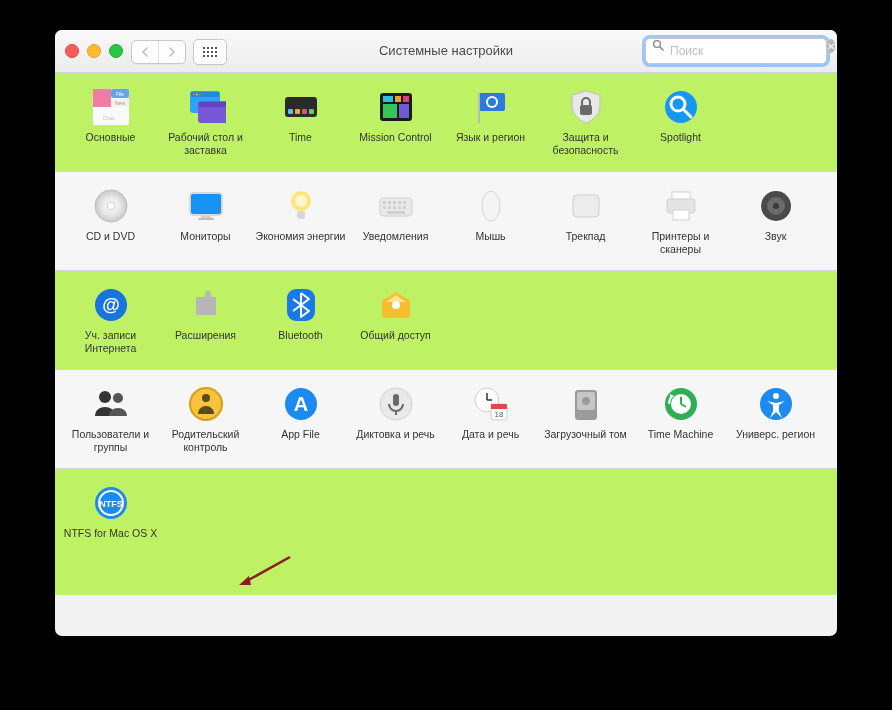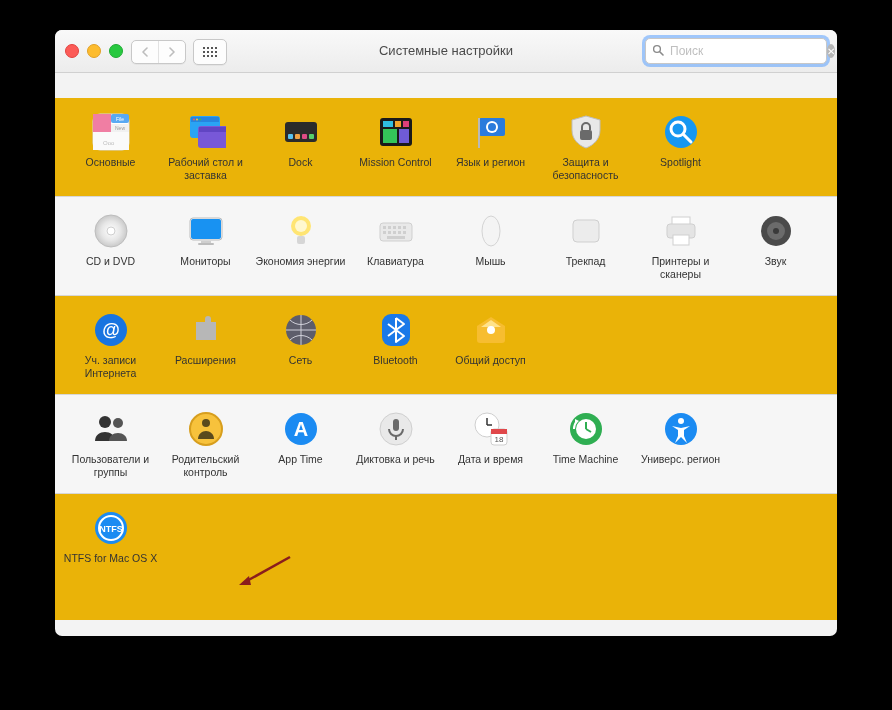--- a/index.html
+++ b/index.html
@@ -12,26 +12,26 @@
   .tl.yel{background:#fdbc2e;border:1px solid #e1a126;}
   .tl.grn{background:#28c940;border:1px solid #1fab34;}
   .navbtns{position:absolute;left:76px;top:9px;display:flex;align-items:center;}
   .seg{display:flex;border:1px solid #c8c8c8;border-radius:5px;overflow:hidden;background:#fdfdfd;box-shadow:0 1px 0 rgba(0,0,0,.04);}
   .seg .b{width:26px;height:22px;display:flex;align-items:center;justify-content:center;color:#bdbdbd;}
   .seg .b+.b{border-left:1px solid #e2e2e2;}
   .gridbtn{margin-left:7px;width:32px;height:24px;border:1px solid #c8c8c8;border-radius:5px;background:#fdfdfd;display:flex;align-items:center;justify-content:center;box-shadow:0 1px 0 rgba(0,0,0,.04);}
   .dots{display:grid;grid-template-columns:repeat(4,2px);grid-template-rows:repeat(3,2px);gap:2px;}
   .dots span{width:2px;height:2px;background:#555;}
   .title{position:absolute;left:0;right:0;text-align:center;font-size:13px;color:#4a4a4a;top:13px;pointer-events:none;}
-  .search{position:absolute;right:10px;top:8px;width:168px;height:24px;border:1px solid #c7c7c7;border-radius:5px;background:#fff;display:flex;align-items:center;padding:0 6px;box-shadow:0 0 0 3px rgba(90,160,255,.55);}
+  .search{position:absolute;right:10px;top:8px;width:168px;height:24px;border:1px solid #c7c7c7;border-radius:5px;background:#fff;display:flex;padding:0 6px;box-shadow:0 0 0 3px rgba(90,160,255,.55);}
   .search .mag{color:#8a8a8a;margin-right:4px;font-size:12px;}
   .search input{border:0;outline:0;flex:1;font-size:12px;color:#333;background:transparent;}
   .search input::placeholder{color:#bfbfbf;}
   .search .clear{width:14px;height:14px;border-radius:50%;background:#b7b7b7;color:#fff;font-size:10px;display:flex;align-items:center;justify-content:center;cursor:pointer;}
-  .panel{background:#eab308;margin-top:25px;}
+  .panel{background:#bef264;}
   .row{display:flex;flex-wrap:wrap;padding:12px 8px 14px 8px;border-bottom:1px solid #d7d7d7;}
   .row.alt{background:#f6f6f6;}
   .row:last-child{border-bottom:0;}
   .item{width:95px;text-align:center;cursor:default;padding-top:2px;}
   .ic{width:40px;height:40px;margin:0 auto 4px auto;position:relative;display:flex;align-items:center;justify-content:center;}
   .lbl{font-size:10.5px;line-height:13px;color:#333;min-height:26px;word-wrap:break-word;}
   .arrow{position:absolute;left:180px;top:522px;pointer-events:none;}
 </style>
 </head>
 <body>
@@ -122,21 +122,21 @@
       <div class="item">
         <div class="ic">
           <svg width="40" height="40" viewBox="0 0 40 40">
                 <rect x="4" y="10" width="32" height="20" rx="3" fill="#2b2b2b"></rect>
                 <rect x="7" y="22" width="5" height="5" rx="1" fill="#59c2f0"></rect>
                 <rect x="14" y="22" width="5" height="5" rx="1" fill="#f2a143"></rect>
                 <rect x="21" y="22" width="5" height="5" rx="1" fill="#e04b86"></rect>
                 <rect x="28" y="22" width="5" height="5" rx="1" fill="#57cf6b"></rect>
               </svg>
         </div>
-        <div class="lbl">Dock</div>
+        <div class="lbl">Time</div>
       </div>
       <div class="item">
         <div class="ic">
           <svg width="40" height="40" viewBox="0 0 40 40">
                 <rect x="4" y="6" width="32" height="28" rx="3" fill="#1a1a1a"></rect>
                 <rect x="7" y="9" width="10" height="6" fill="#2fbde0"></rect>
                 <rect x="19" y="9" width="6" height="6" fill="#f0a32a"></rect>
                 <rect x="27" y="9" width="6" height="6" fill="#dc3f79"></rect>
                 <rect x="7" y="17" width="14" height="14" fill="#34c559"></rect>
                 <rect x="23" y="17" width="10" height="14" fill="#6f5bd6"></rect>
@@ -227,21 +227,21 @@
                   <rect x="27" y="15" width="3" height="3"></rect>
                   <rect x="7" y="20" width="3" height="3"></rect>
                   <rect x="12" y="20" width="3" height="3"></rect>
                   <rect x="17" y="20" width="3" height="3"></rect>
                   <rect x="22" y="20" width="3" height="3"></rect>
                   <rect x="27" y="20" width="3" height="3"></rect>
                   <rect x="11" y="25" width="18" height="3"></rect>
                 </g>
               </svg>
         </div>
-        <div class="lbl">Клавиатура</div>
+        <div class="lbl">Уведомления</div>
       </div>
       <div class="item">
         <div class="ic">
           <svg width="40" height="40" viewBox="0 0 40 40">
                 <ellipse cx="20" cy="20" rx="9" ry="15" fill="#f4f4f4" stroke="#d4d4d4"></ellipse>
               </svg>
         </div>
         <div class="lbl">Мышь</div>
       </div>
       <div class="item">
@@ -284,29 +284,20 @@
         </div>
         <div class="lbl">Уч. записи Интернета</div>
       </div>
       <div class="item">
         <div class="ic">
           <svg width="40" height="40" viewBox="0 0 40 40">
                 <path d="M10 12h9v-3a3 3 0 0 1 6 0v3h5v18H10z" fill="#b7b7b7"></path>
               </svg>
         </div>
         <div class="lbl">Расширения</div>
-      </div>
-      <div class="item">
-        <div class="ic">
-          <svg width="40" height="40" viewBox="0 0 40 40">
-                <circle cx="20" cy="20" r="15" fill="#5d5d6b"></circle>
-                <path d="M5 20h30M20 5v30M9 10c6 6 16 6 22 0M9 30c6-6 16-6 22 0" stroke="#d0d0da" stroke-width="1" fill="none"></path>
-              </svg>
-        </div>
-        <div class="lbl">Сеть</div>
       </div>
       <div class="item">
         <div class="ic">
           <svg width="40" height="40" viewBox="0 0 40 40">
                 <rect x="6" y="4" width="28" height="32" rx="9" fill="#1a79e8"></rect>
                 <path d="M20 8v24l8-6-16-12m0 12l16-12-8-6" fill="none" stroke="#fff" stroke-width="2" stroke-linejoin="round"></path>
               </svg>
         </div>
         <div class="lbl">Bluetooth</div>
       </div>
@@ -348,21 +339,21 @@
         </div>
         <div class="lbl">Родительский контроль</div>
       </div>
       <div class="item">
         <div class="ic">
           <svg width="40" height="40" viewBox="0 0 40 40">
                 <circle cx="20" cy="20" r="16" fill="#1b8bf2"></circle>
                 <text x="20" y="27" font-size="20" fill="#fff" text-anchor="middle" font-weight="bold">A</text>
               </svg>
         </div>
-        <div class="lbl">App Time</div>
+        <div class="lbl">App File</div>
       </div>
       <div class="item">
         <div class="ic">
           <svg width="40" height="40" viewBox="0 0 40 40">
                 <circle cx="20" cy="20" r="16" fill="#e9e9e9" stroke="#cfcfcf"></circle>
                 <rect x="17" y="10" width="6" height="12" rx="3" fill="#6a6a6a"></rect>
                 <path d="M13 20a7 7 0 0 0 14 0" fill="none" stroke="#6a6a6a" stroke-width="2"></path>
                 <line x1="20" y1="27" x2="20" y2="31" stroke="#6a6a6a" stroke-width="2"></line>
               </svg>
         </div>
@@ -372,21 +363,31 @@
         <div class="ic">
           <svg width="40" height="40" viewBox="0 0 40 40">
                 <circle cx="16" cy="16" r="12" fill="#fff" stroke="#cfcfcf"></circle>
                 <line x1="16" y1="16" x2="16" y2="9" stroke="#333" stroke-width="1.5"></line>
                 <line x1="16" y1="16" x2="21" y2="16" stroke="#333" stroke-width="1.5"></line>
                 <rect x="20" y="20" width="16" height="16" rx="3" fill="#fff" stroke="#cfcfcf"></rect>
                 <rect x="20" y="20" width="16" height="5" fill="#e0474a"></rect>
                 <text x="28" y="33" font-size="8" fill="#555" text-anchor="middle">18</text>
               </svg>
         </div>
-        <div class="lbl">Дата и время</div>
+        <div class="lbl">Дата и речь</div>
+      </div>
+      <div class="item">
+        <div class="ic">
+          <svg width="40" height="40" viewBox="0 0 40 40">
+                <rect x="9" y="6" width="22" height="30" rx="3" fill="#9a9a9a"></rect>
+                <rect x="11" y="8" width="18" height="18" rx="2" fill="#c6c6c6"></rect>
+                <circle cx="20" cy="17" r="4" fill="#9a9a9a"></circle>
+              </svg>
+        </div>
+        <div class="lbl">Загрузочный том</div>
       </div>
       <div class="item">
         <div class="ic">
           <svg width="40" height="40" viewBox="0 0 40 40">
                 <circle cx="20" cy="20" r="16" fill="#2fae52"></circle>
                 <circle cx="20" cy="20" r="10" fill="#fff"></circle>
                 <line x1="20" y1="20" x2="20" y2="13" stroke="#2fae52" stroke-width="2"></line>
                 <line x1="20" y1="20" x2="25" y2="23" stroke="#2fae52" stroke-width="2"></line>
                 <path d="M8 20a12 12 0 0 1 3-8" fill="none" stroke="#fff" stroke-width="2"></path>
                 <polygon points="9,10 13,12 9,15" fill="#fff"></polygon>

